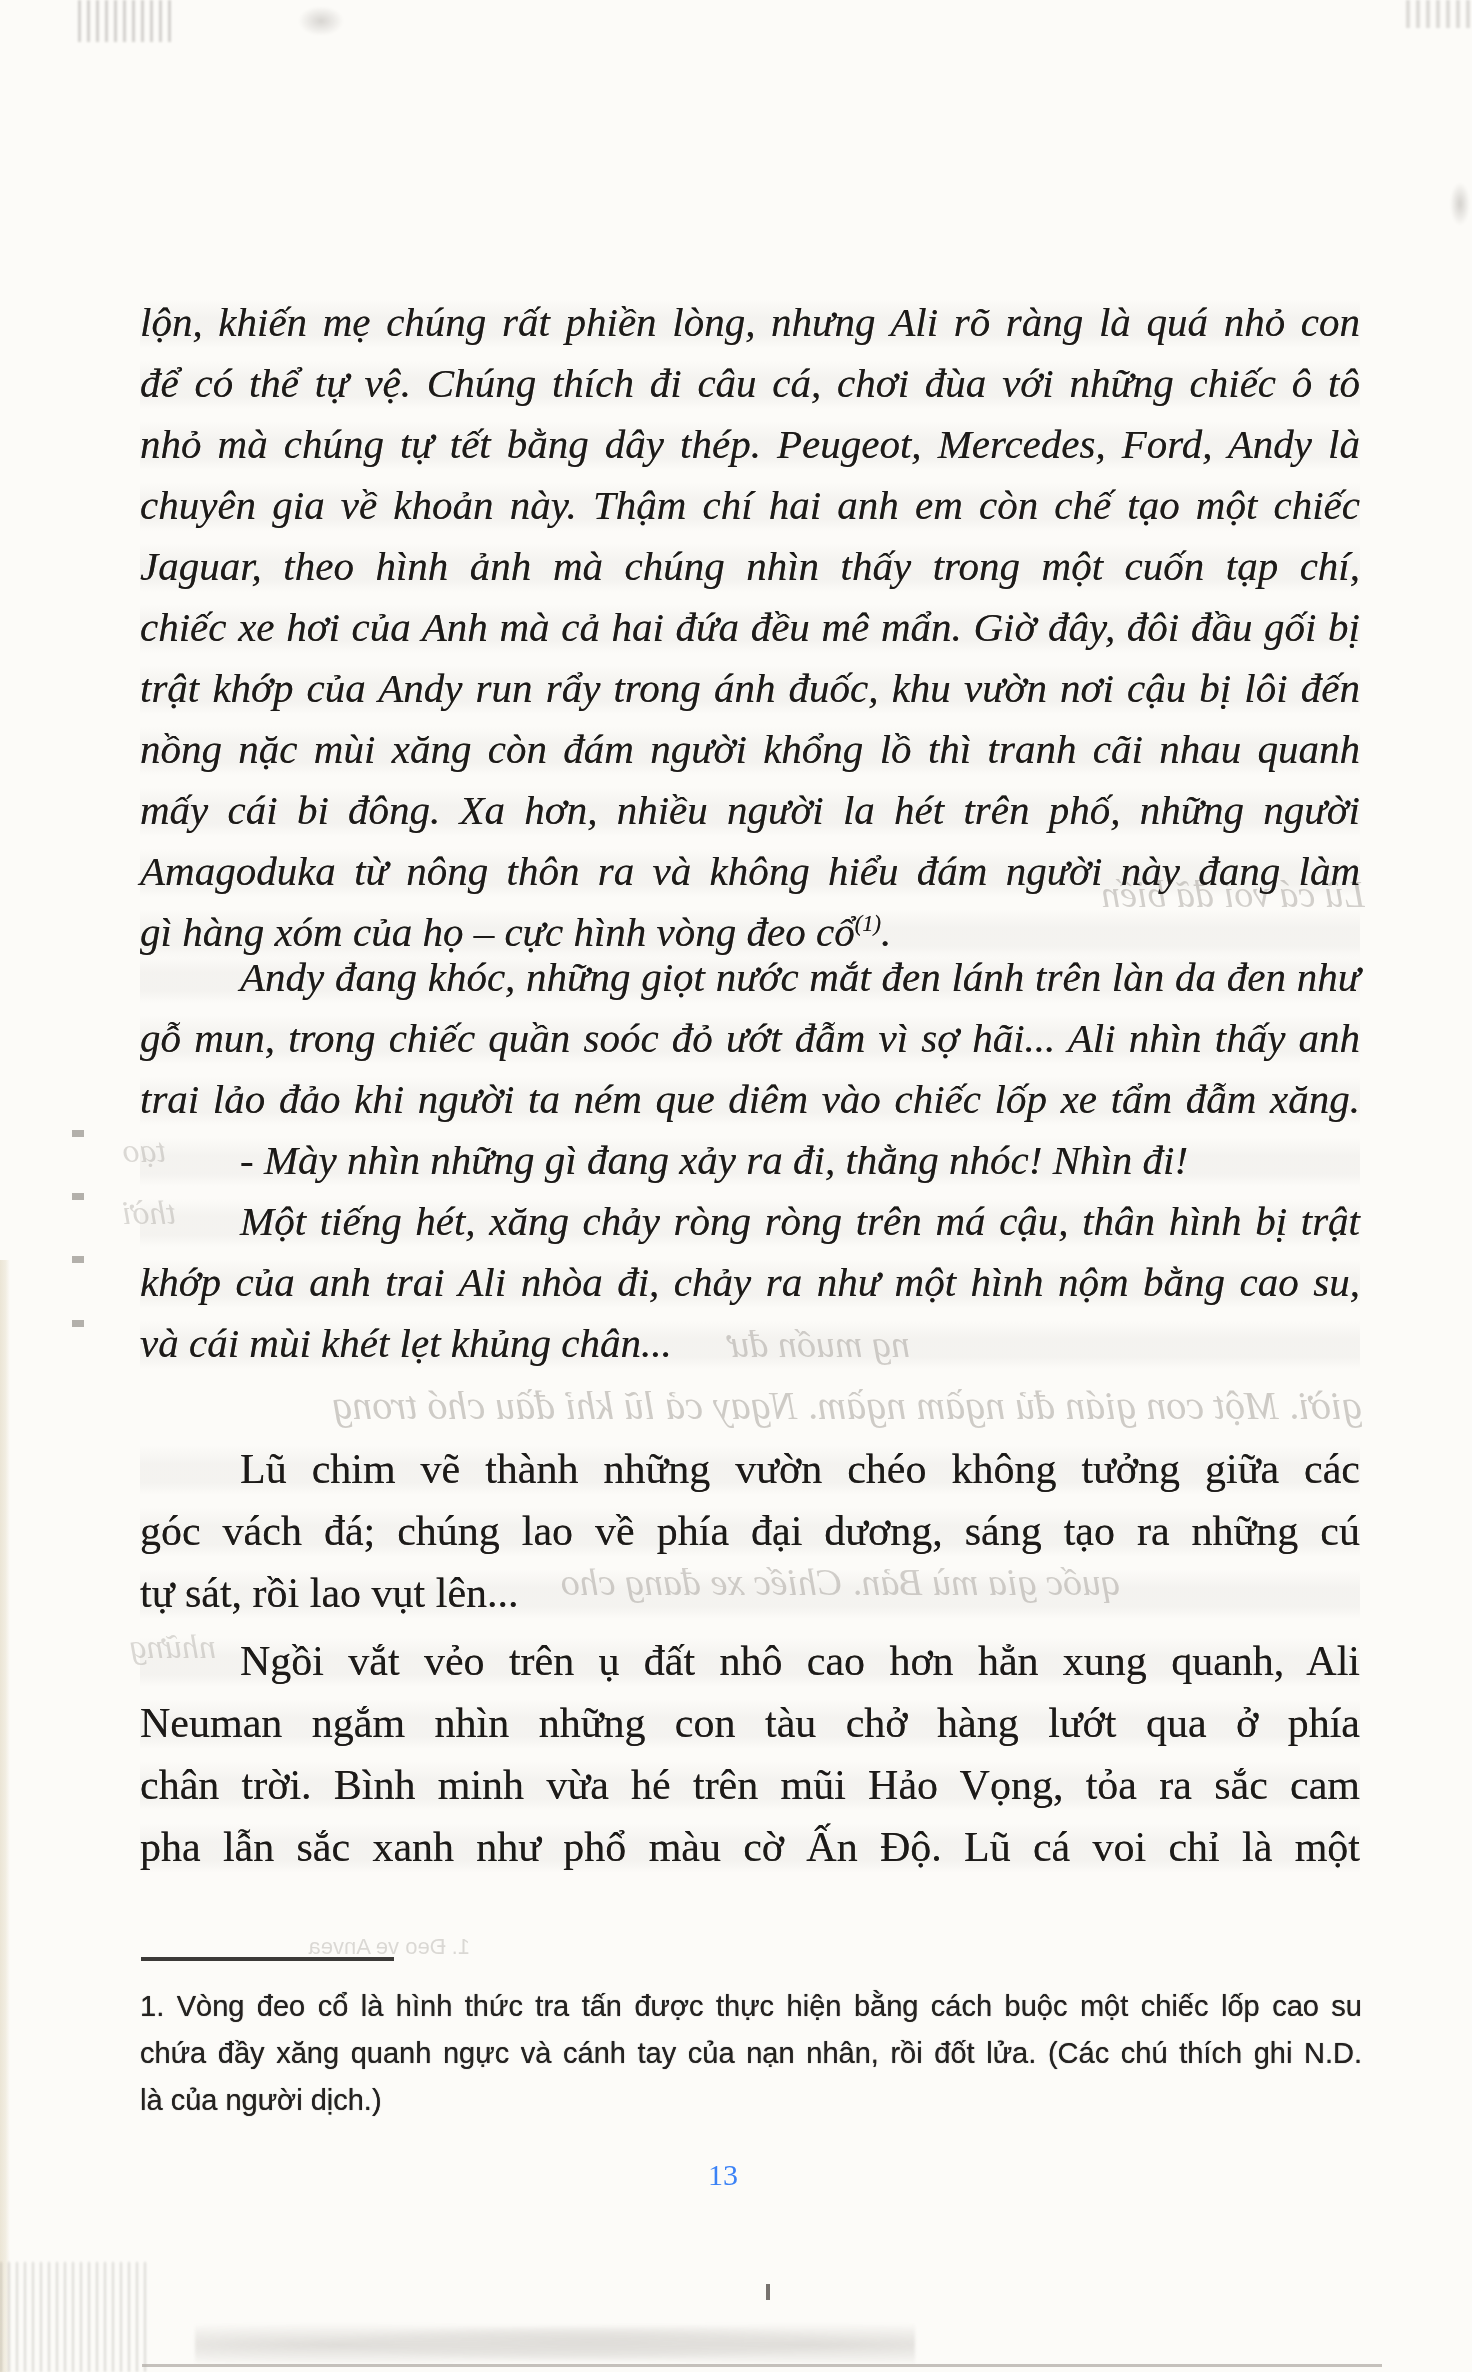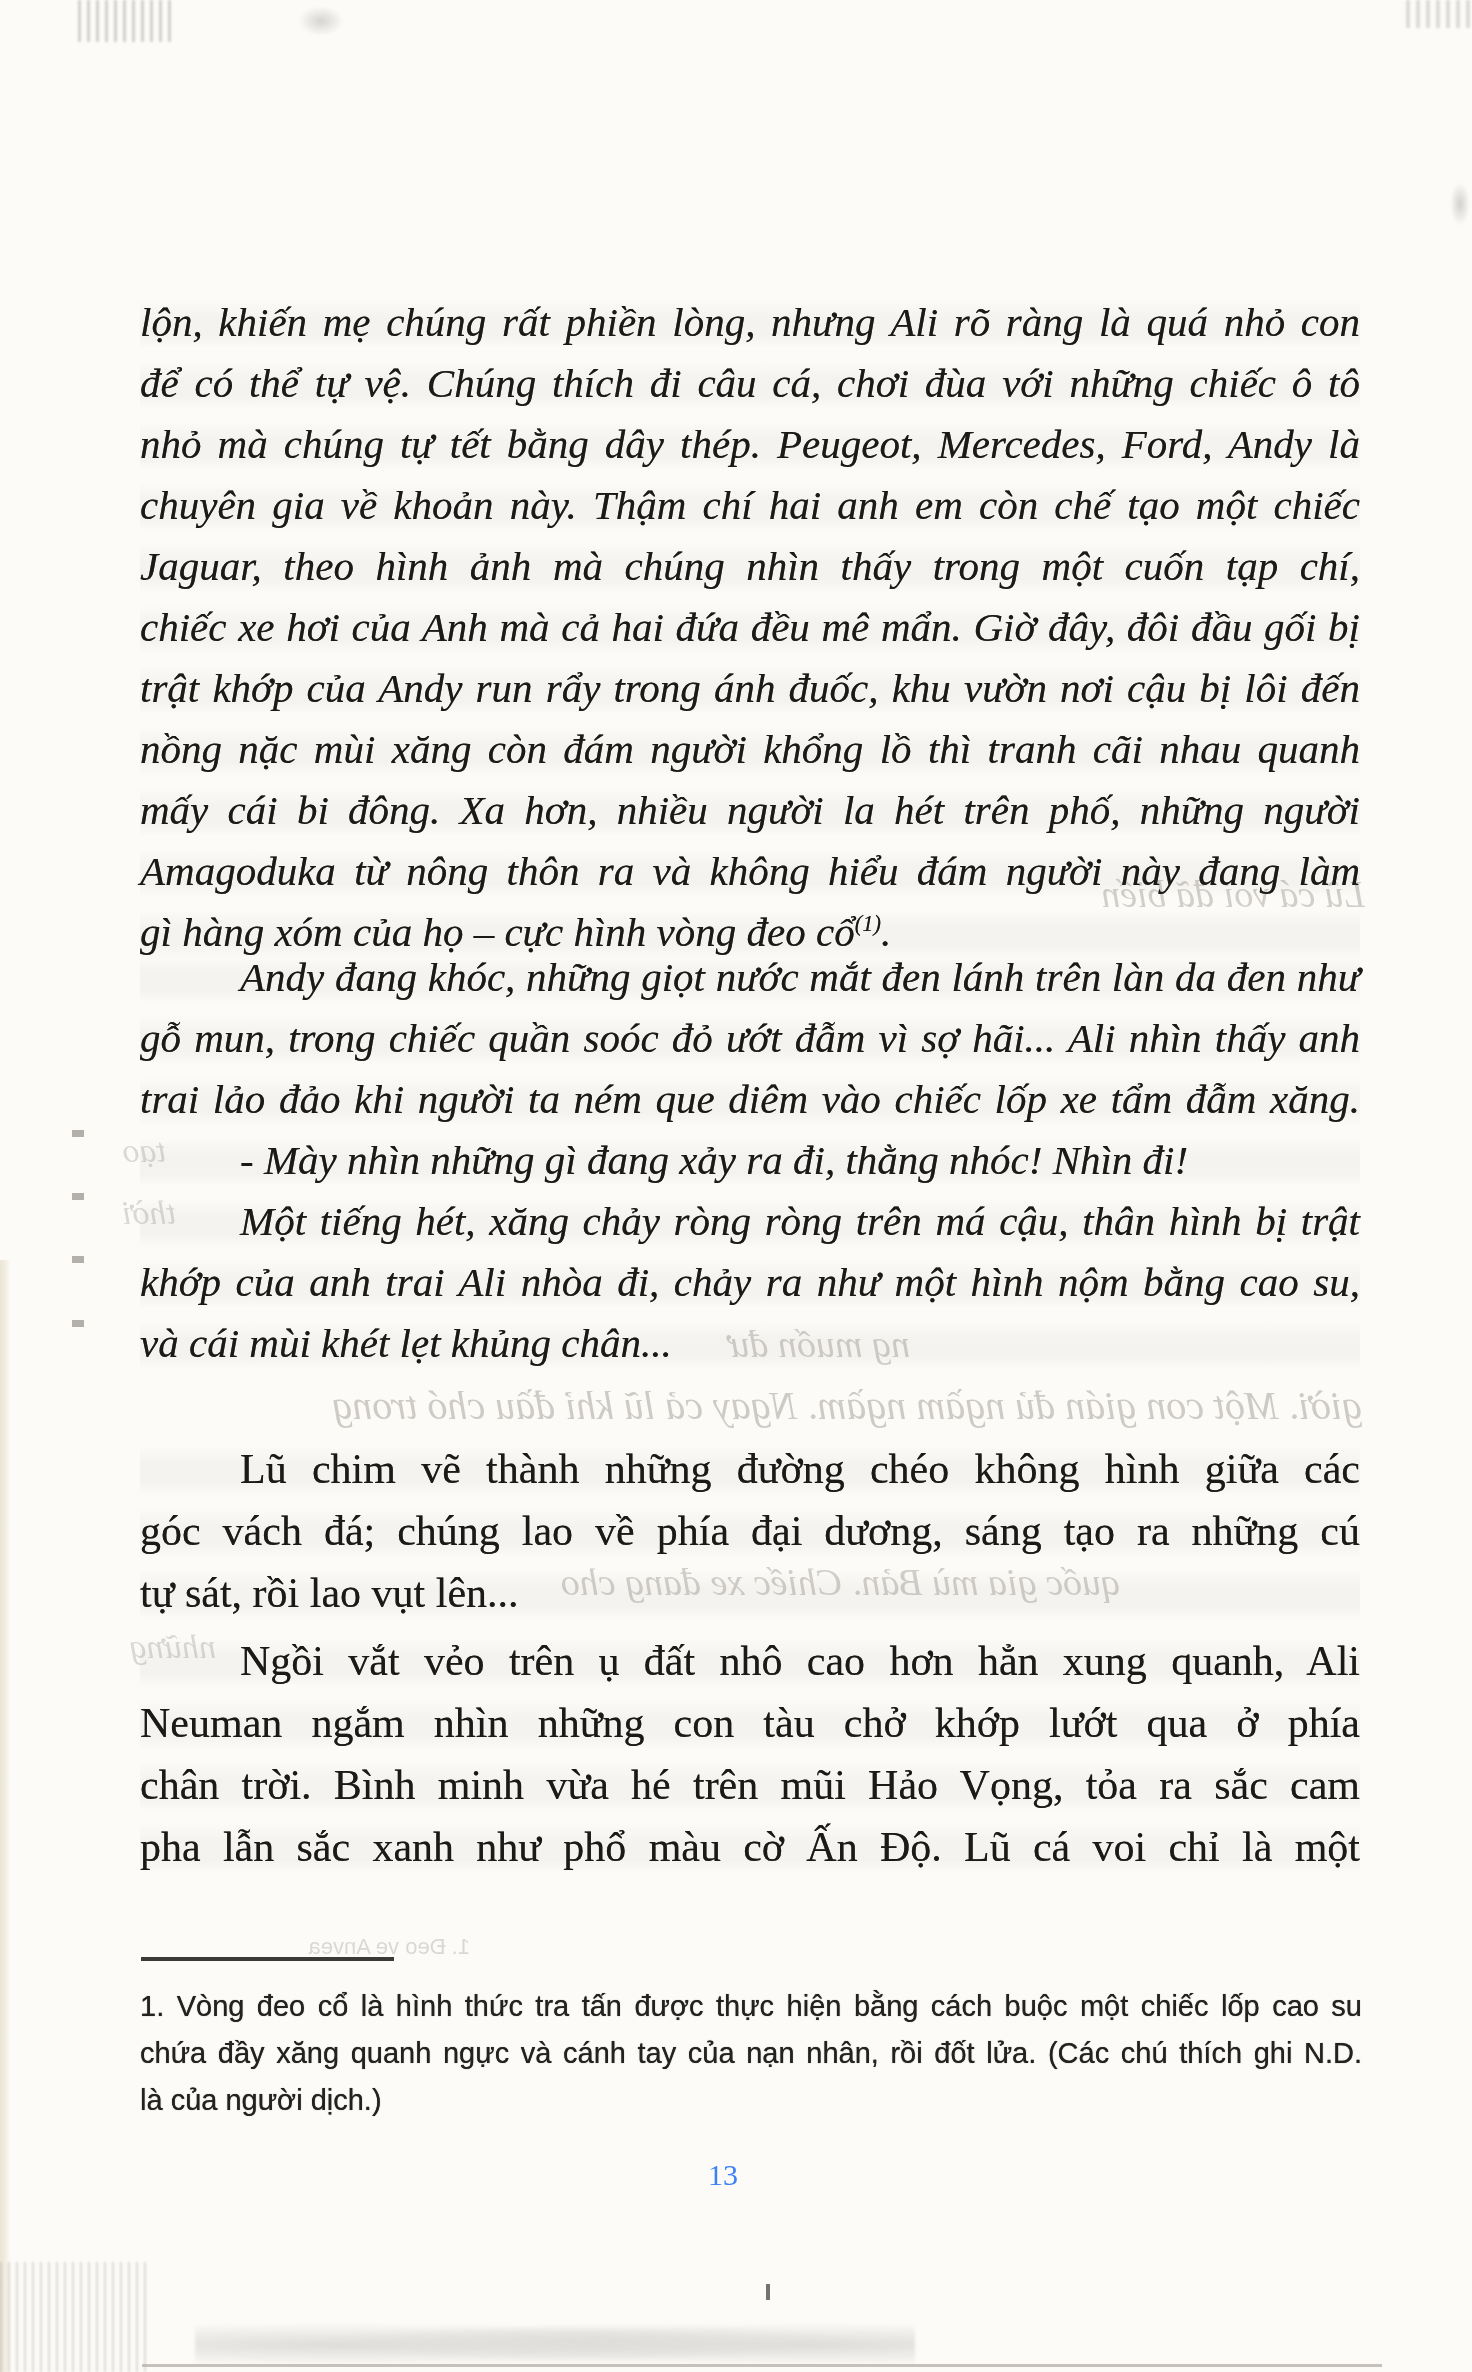--- a/index.html
+++ b/index.html
@@ -134,30 +134,30 @@
   <div class="para italic-para indented" style="top:1191px;">
     <div>
         <div class="tline">Một tiếng hét, xăng chảy ròng ròng trên má cậu, thân hình bị trật</div>
         <div class="tline">khớp của anh trai Ali nhòa đi, chảy ra như một hình nộm bằng cao su,</div>
         <div class="tline lastline">và cái mùi khét lẹt khủng chân...</div>
       </div>
   </div>
 
   <div class="para roman-para indented" style="top:1438px;">
     <div>
-        <div class="tline">Lũ chim vẽ thành những đường chéo không hình giữa các</div>
+        <div class="tline">Lũ chim vẽ thành những vườn chéo không tưởng giữa các</div>
         <div class="tline">góc vách đá; chúng lao về phía đại dương, sáng tạo ra những cú</div>
         <div class="tline lastline">tự sát, rồi lao vụt lên...</div>
       </div>
   </div>
 
   <div class="para roman-para indented" style="top:1630px;">
     <div>
         <div class="tline">Ngồi vắt vẻo trên ụ đất nhô cao hơn hẳn xung quanh, Ali</div>
-        <div class="tline">Neuman ngắm nhìn những con tàu chở khớp lướt qua ở phía</div>
+        <div class="tline">Neuman ngắm nhìn những con tàu chở hàng lướt qua ở phía</div>
         <div class="tline">chân trời. Bình minh vừa hé trên mũi Hảo Vọng, tỏa ra sắc cam</div>
         <div class="tline">pha lẫn sắc xanh như phổ màu cờ Ấn Độ. Lũ cá voi chỉ là một</div>
       </div>
   </div>
 
   <div class="foot-rule"></div>
   <div class="footnote">
     <div>
         <div class="tline">1. Vòng đeo cổ là hình thức tra tấn được thực hiện bằng cách buộc một chiếc lốp cao su</div>
         <div class="tline">chứa đầy xăng quanh ngực và cánh tay của nạn nhân, rồi đốt lửa. (Các chú thích ghi N.D.</div>

